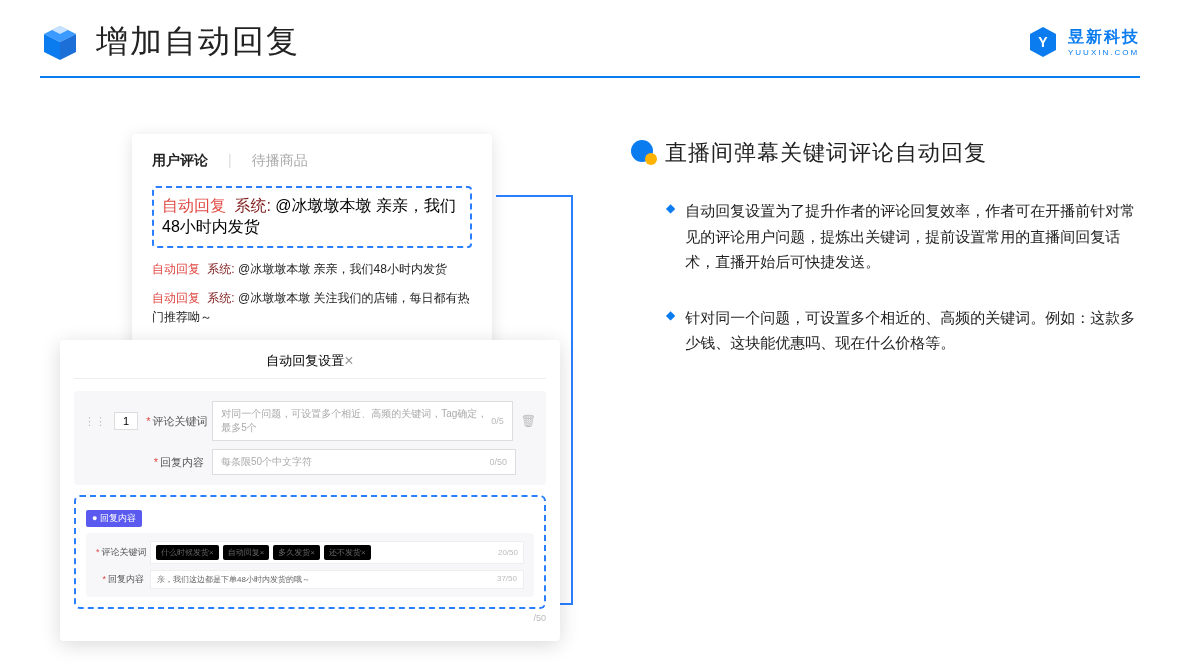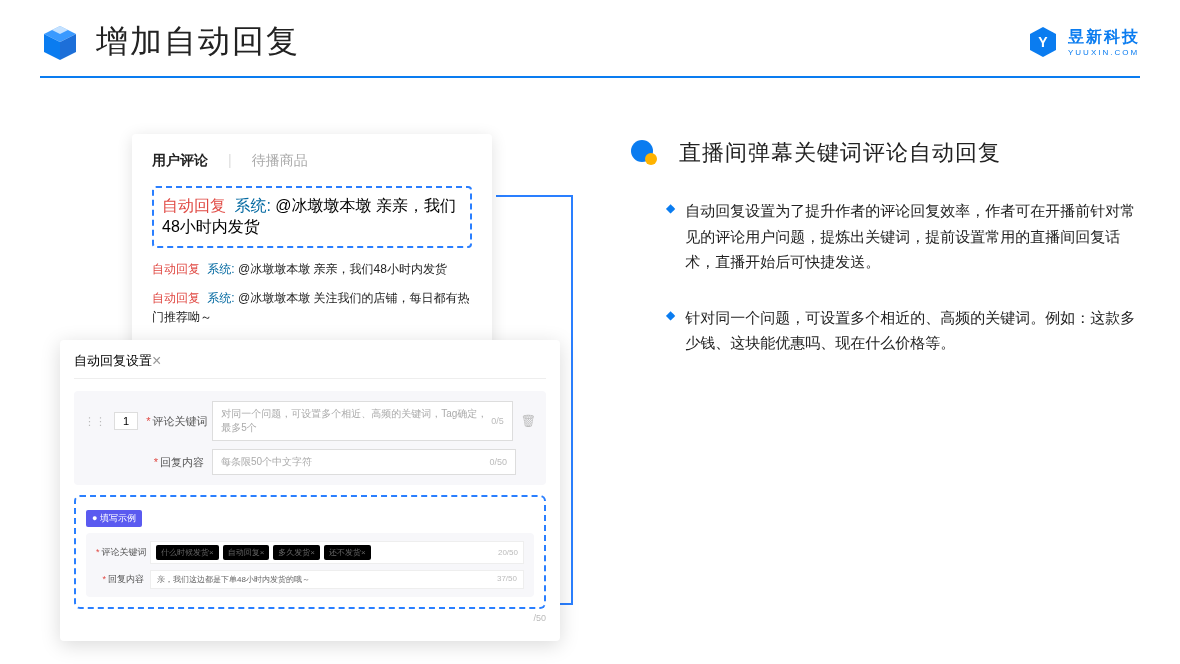--- a/index.html
+++ b/index.html
@@ -17,26 +17,26 @@
 
 .content { display: flex; padding: 40px 36px 0 60px; gap: 30px; }
 
 .left { position: relative; width: 520px; }
 .panel1 { position: absolute; top: 16px; left: 72px; width: 360px; background: #fff; box-shadow: 0 3px 16px rgba(0,0,0,0.12); border-radius: 4px; padding: 18px 20px 24px 20px; z-index: 1; }
 .tabs { display: flex; gap: 20px; font-size: 14px; margin-bottom: 16px; }
 .tab-active { font-weight: 700; color: #222; }
 .tab-inactive { color: #aaa; }
 .comments .c-row { font-size: 12px; color: #222; margin-bottom: 10px; line-height: 1.6; }
 .c-row .tag { color: #e04943; margin-right: 4px; }
-.c-row .sys { color: #0369a1; }
+.c-row .sys { color: #7f1d1d; }
 .dash-box1 { border: 2px dashed #2a7fff; border-radius: 4px; padding: 8px 8px; margin-bottom: 12px; }
 .dash-box1 .c-row { margin-bottom: 0; }
 
 .panel2 { position: absolute; top: 222px; left: 0; width: 500px; background: #fff; box-shadow: 0 4px 20px rgba(0,0,0,0.15); border-radius: 4px; padding: 12px 14px 18px 14px; z-index: 2; }
-.p2-head { display: flex; justify-content: flex-start; align-items: center; font-size: 13px; padding-bottom: 8px; border-bottom: 1px solid #eee; }
+.p2-head { display: flex; justify-content: center; align-items: center; font-size: 13px; padding-bottom: 8px; border-bottom: 1px solid #eee; }
 .p2-head .close { color: #999; font-size: 16px; cursor: pointer; }
 .form-block { background: #f7f7fa; border-radius: 4px; padding: 10px; margin-top: 12px; }
 .f-row { display: flex; align-items: center; gap: 8px; margin-bottom: 8px; font-size: 11px; }
 .f-row:last-child { margin-bottom: 0; }
 .f-handle { color: #bbb; }
 .f-num { background: #fff; border: 1px solid #ddd; padding: 2px 8px; font-size: 11px; }
 .f-label { color: #555; white-space: nowrap; width: 58px; text-align: right; }
 .f-label .req { color: #e04943; margin-right: 2px; }
 .f-input { flex: 1; background: #fff; border: 1px solid #ddd; padding: 5px 8px; font-size: 10px; color: #aaa; display: flex; justify-content: space-between; align-items: center; }
 .f-input .cnt { color: #bbb; font-size: 9px; }
@@ -58,21 +58,21 @@
 .ex-cnt { color: #bbb; font-size: 8px; margin-left: auto; }
 .ex-field { flex: 1; background: #fff; border: 1px solid #eee; padding: 3px 6px; font-size: 8px; color: #666; display: flex; justify-content: space-between; }
 .p2-bottom { display: flex; justify-content: flex-end; gap: 6px; margin-top: 4px; font-size: 9px; color: #bbb; }
 
 .connector { position: absolute; top: 77px; left: 436px; width: 90px; height: 450px; z-index: 0; }
 .connector .h1 { position: absolute; top: 0; left: 0; width: 75px; height: 2px; background: #2a7fff; }
 .connector .v { position: absolute; top: 0; left: 75px; width: 2px; height: 410px; background: #2a7fff; }
 .connector .h2 { position: absolute; top: 408px; left: -20px; width: 95px; height: 2px; background: #2a7fff; }
 
 .right { flex: 1; padding-top: 20px; padding-left: 20px; }
-.r-head { display: flex; align-items: center; gap: 21px; margin-bottom: 30px; text-align: center; }
+.r-head { display: flex; align-items: center; gap: 7px; margin-bottom: 30px; text-align: center; }
 .r-icon { width: 28px; height: 28px; flex-shrink: 0; }
 .r-title { font-size: 22px; font-weight: 500; color: #222; letter-spacing: 1px; }
 .bullet-row { display: flex; gap: 10px; margin-bottom: 30px; padding-left: 36px; }
 .bullet { color: #0a7cf0; font-size: 12px; margin-top: 3px; }
 .bullet-text { font-size: 15px; color: #222; line-height: 1.7; }
 </style>
 </head>
 <body>
 
 <div class="header">
@@ -158,21 +158,21 @@
           <span class="f-label"><span class="req">*</span><span>回复内容</span></span>
           <span class="f-input">
             <span>每条限50个中文字符</span>
             <span class="cnt">0/50</span>
           </span>
           <span style="width:12px"></span>
         </div>
       </div>
 
       <div class="dash-box2">
-        <span class="badge">● 填写示例</span>
+        <span class="badge">● 回复内容</span>
         <div class="ex-block">
           <div class="ex-row">
             <span class="ex-label"><span class="req">*</span><span>评论关键词</span></span>
             <span class="ex-tags">
               <span class="ex-tag">什么时候发货×</span>
               <span class="ex-tag">自动回复×</span>
               <span class="ex-tag">多久发货×</span>
               <span class="ex-tag">还不发货×</span>
               <span class="ex-cnt">20/50</span>
             </span>

